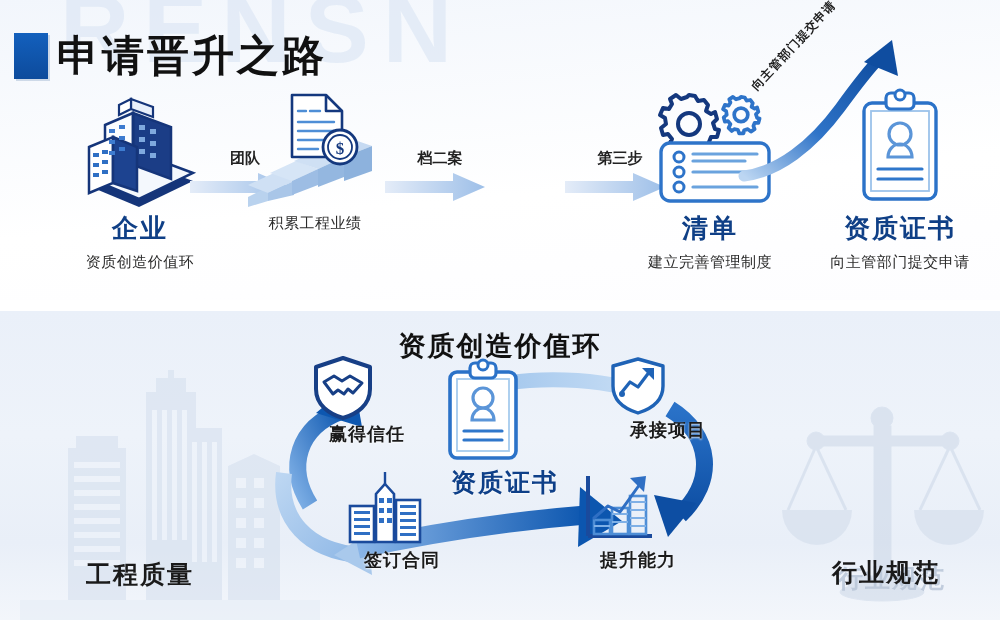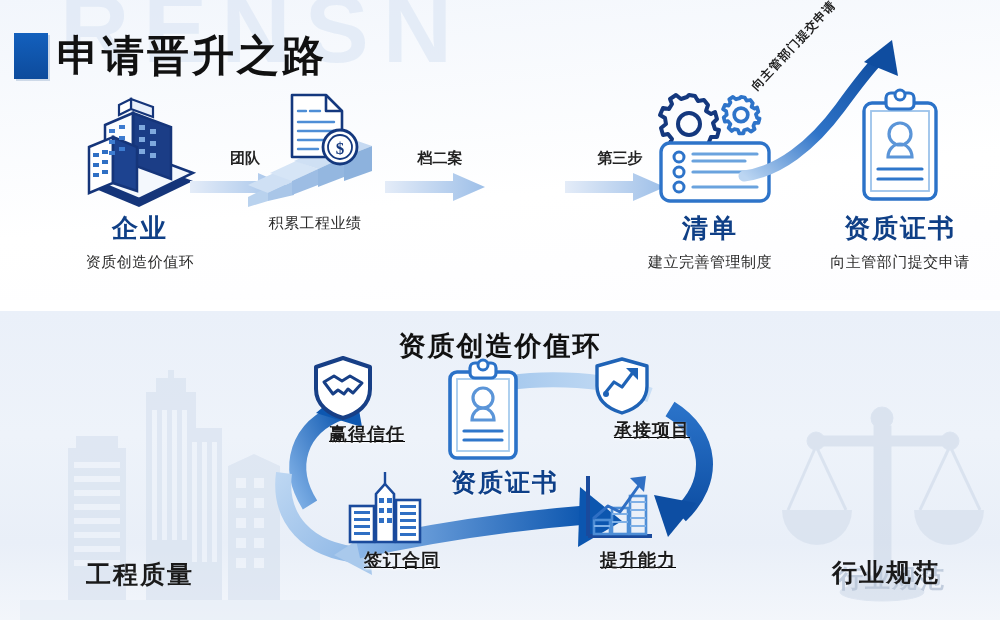--- a/index.html
+++ b/index.html
@@ -44,21 +44,21 @@
     margin-top:4px;text-shadow:0 1px 0 #fff;}
   .step .sub{font-size:15px;color:#2b2b2b;letter-spacing:.5px;margin-top:7px;}
 
   .arrow{position:absolute;}
   .arrow .alabel{position:absolute;top:-24px;left:50%;transform:translateX(-50%);
     font-size:15px;color:#222;white-space:nowrap;font-weight:bold;}
 
   
   .sec2-title{position:absolute;left:0;top:312px;width:1000px;text-align:center;
     font-size:27px;font-weight:bold;color:#111;letter-spacing:2px;margin-top:16px;}
-  .node{position:absolute;text-align:center;text-decoration:underline;}
+  .node{position:absolute;text-align:center;}
   .node .nlabel{font-size:18px;color:#1b1b1b;font-weight:bold;margin-top:2px;
     letter-spacing:1px;text-shadow:0 1px 2px rgba(255,255,255,.9);}
   .center-node{position:absolute;text-align:center;}
   .center-node .clabel{font-size:25px;font-weight:bold;color:#0e3f88;letter-spacing:2px;
     margin-top:2px;text-shadow:0 1px 2px rgba(255,255,255,.9);}
 
   svg{display:block;overflow:visible;}
 </style>
 </head>
 <body>
@@ -382,21 +382,21 @@
   </svg>
 
   <div class="node" style="left:312px;top:356px;width:110px;">
     <svg width="62" height="64" viewBox="0 0 62 64">
       <path d="M31,2 L58,11 v22 c0,16 -13,25 -27,29 C17,58 4,49 4,33 V11 z" fill="#ffffff" stroke="#173f86" stroke-width="4" stroke-linejoin="round"></path>
       <path d="M12,26 l10,-6 8,5 8,-5 12,7 -9,10 -5,-4 -4,5 -6,-4 -5,4 z" fill="#ffffff" stroke="#173f86" stroke-width="3" stroke-linejoin="round"></path>
     </svg>
     <div class="nlabel">赢得信任</div>
   </div>
 
-  <div class="node" style="left:592px;top:356px;width:120px;">
+  <div class="node" style="left:608px;top:356px;width:120px;">
     <svg width="60" height="60" viewBox="0 0 60 60">
       <path d="M30,3 L55,10 v20 c0,15 -12,23 -25,27 C17,53 5,45 5,30 V10 z" fill="#ffffff" stroke="#1f63b6" stroke-width="3.4" stroke-linejoin="round"></path>
       <polyline points="14,36 22,26 30,31 42,15" fill="none" stroke="#1f63b6" stroke-width="3.2" stroke-linecap="round" stroke-linejoin="round"></polyline>
       <polygon points="34,12 46,12 46,24" fill="#1f63b6"></polygon>
       <circle cx="14" cy="38" r="3" fill="#1f63b6"></circle>
     </svg>
     <div class="nlabel">承接项目</div>
   </div>
 
   <div class="node" style="left:342px;top:472px;width:120px;">

